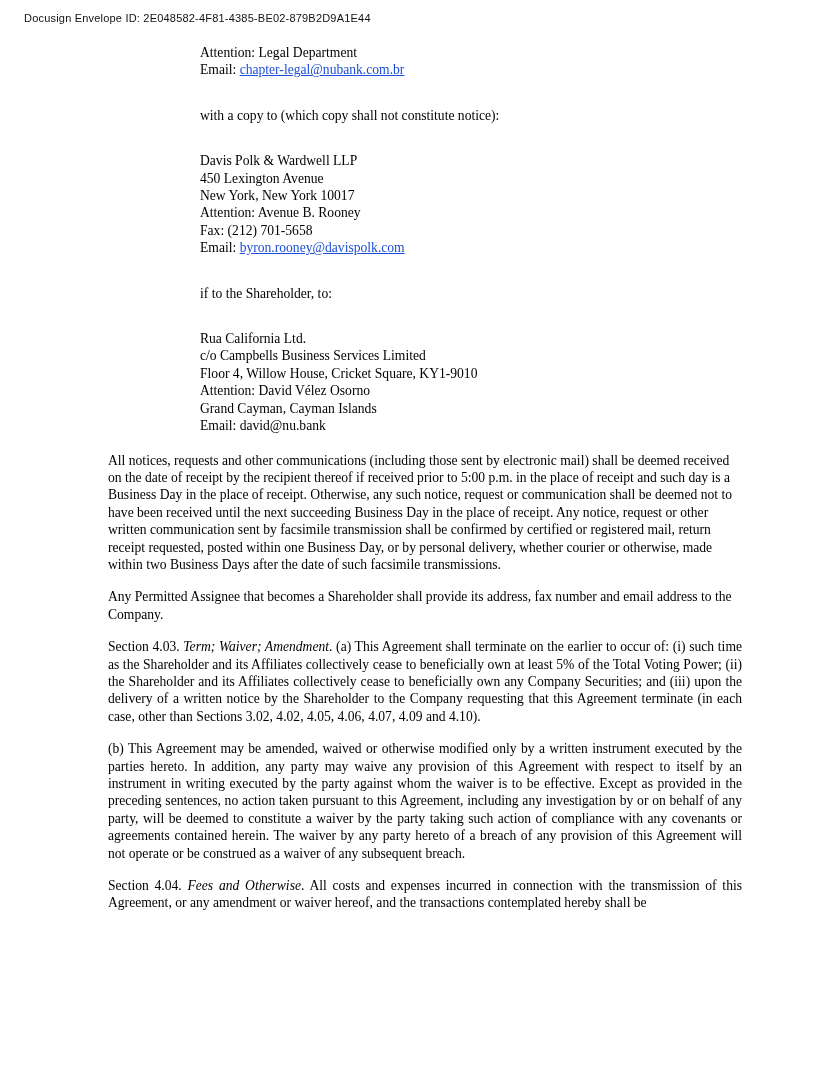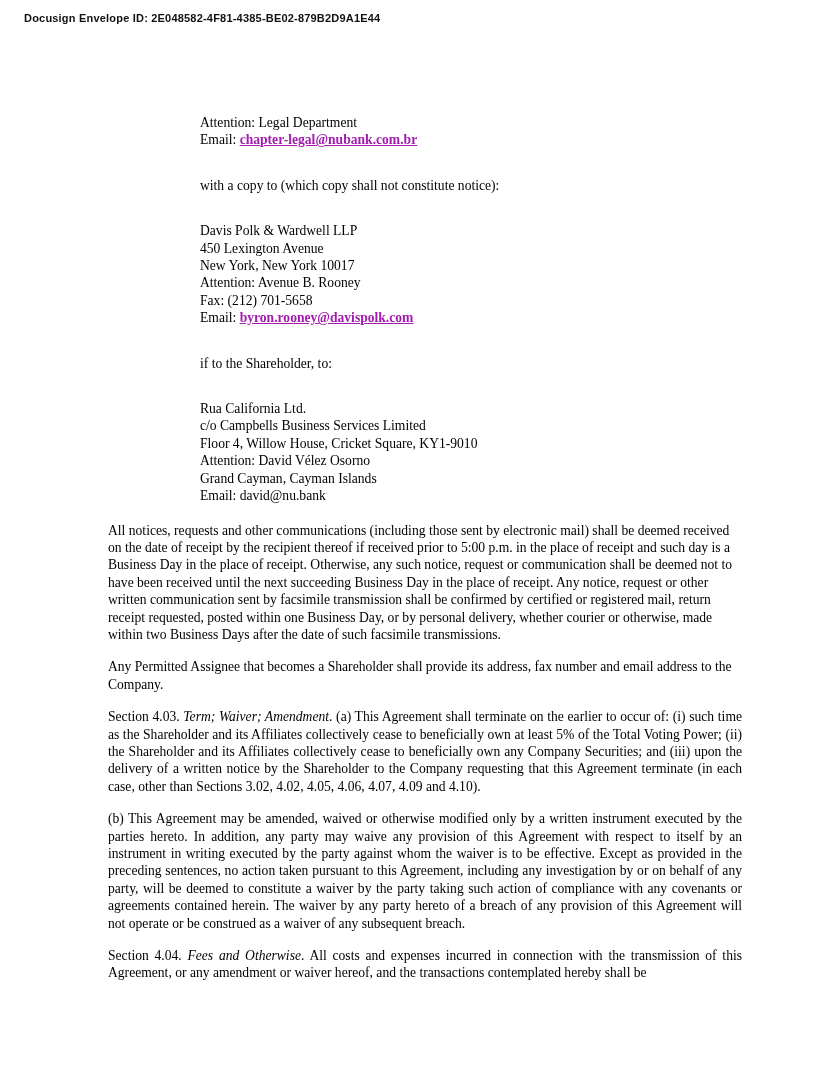--- a/index.html
+++ b/index.html
@@ -15,49 +15,47 @@
     color: #000000;
   }
   .docusign-header {
     position: absolute;
     top: 12px;
     left: 24px;
     font-family: "Liberation Sans", sans-serif;
     font-size: 11px;
     color: #111111;
     letter-spacing: 0.2px;
-    font-weight: bold;
   }
   .doc {
     position: absolute;
     top: 0;
     left: 96px;
     width: 646px;
-    padding-top: 114px;
+    padding-top: 44px;
     font-family: "Liberation Serif", "DejaVu Serif", serif;
     font-size: 13.6px;
     line-height: 17.4px;
   }
   .indent-block {
     margin-left: 104px;
   }
   .block {
     margin-top: 28px;
   }
   .block:first-child {
     margin-top: 0;
   }
   .addr-line {
     white-space: nowrap;
   }
   a.email-link {
-    color: #a21caf;
+    color: #1d4ed8;
     text-decoration: underline;
     cursor: pointer;
-    font-weight: bold;
   }
   p.body-para {
     margin: 15px 0 0 12px;
   }
   p.justified {
     text-align: justify;
   }
   .italic {
     font-style: italic;
   }

